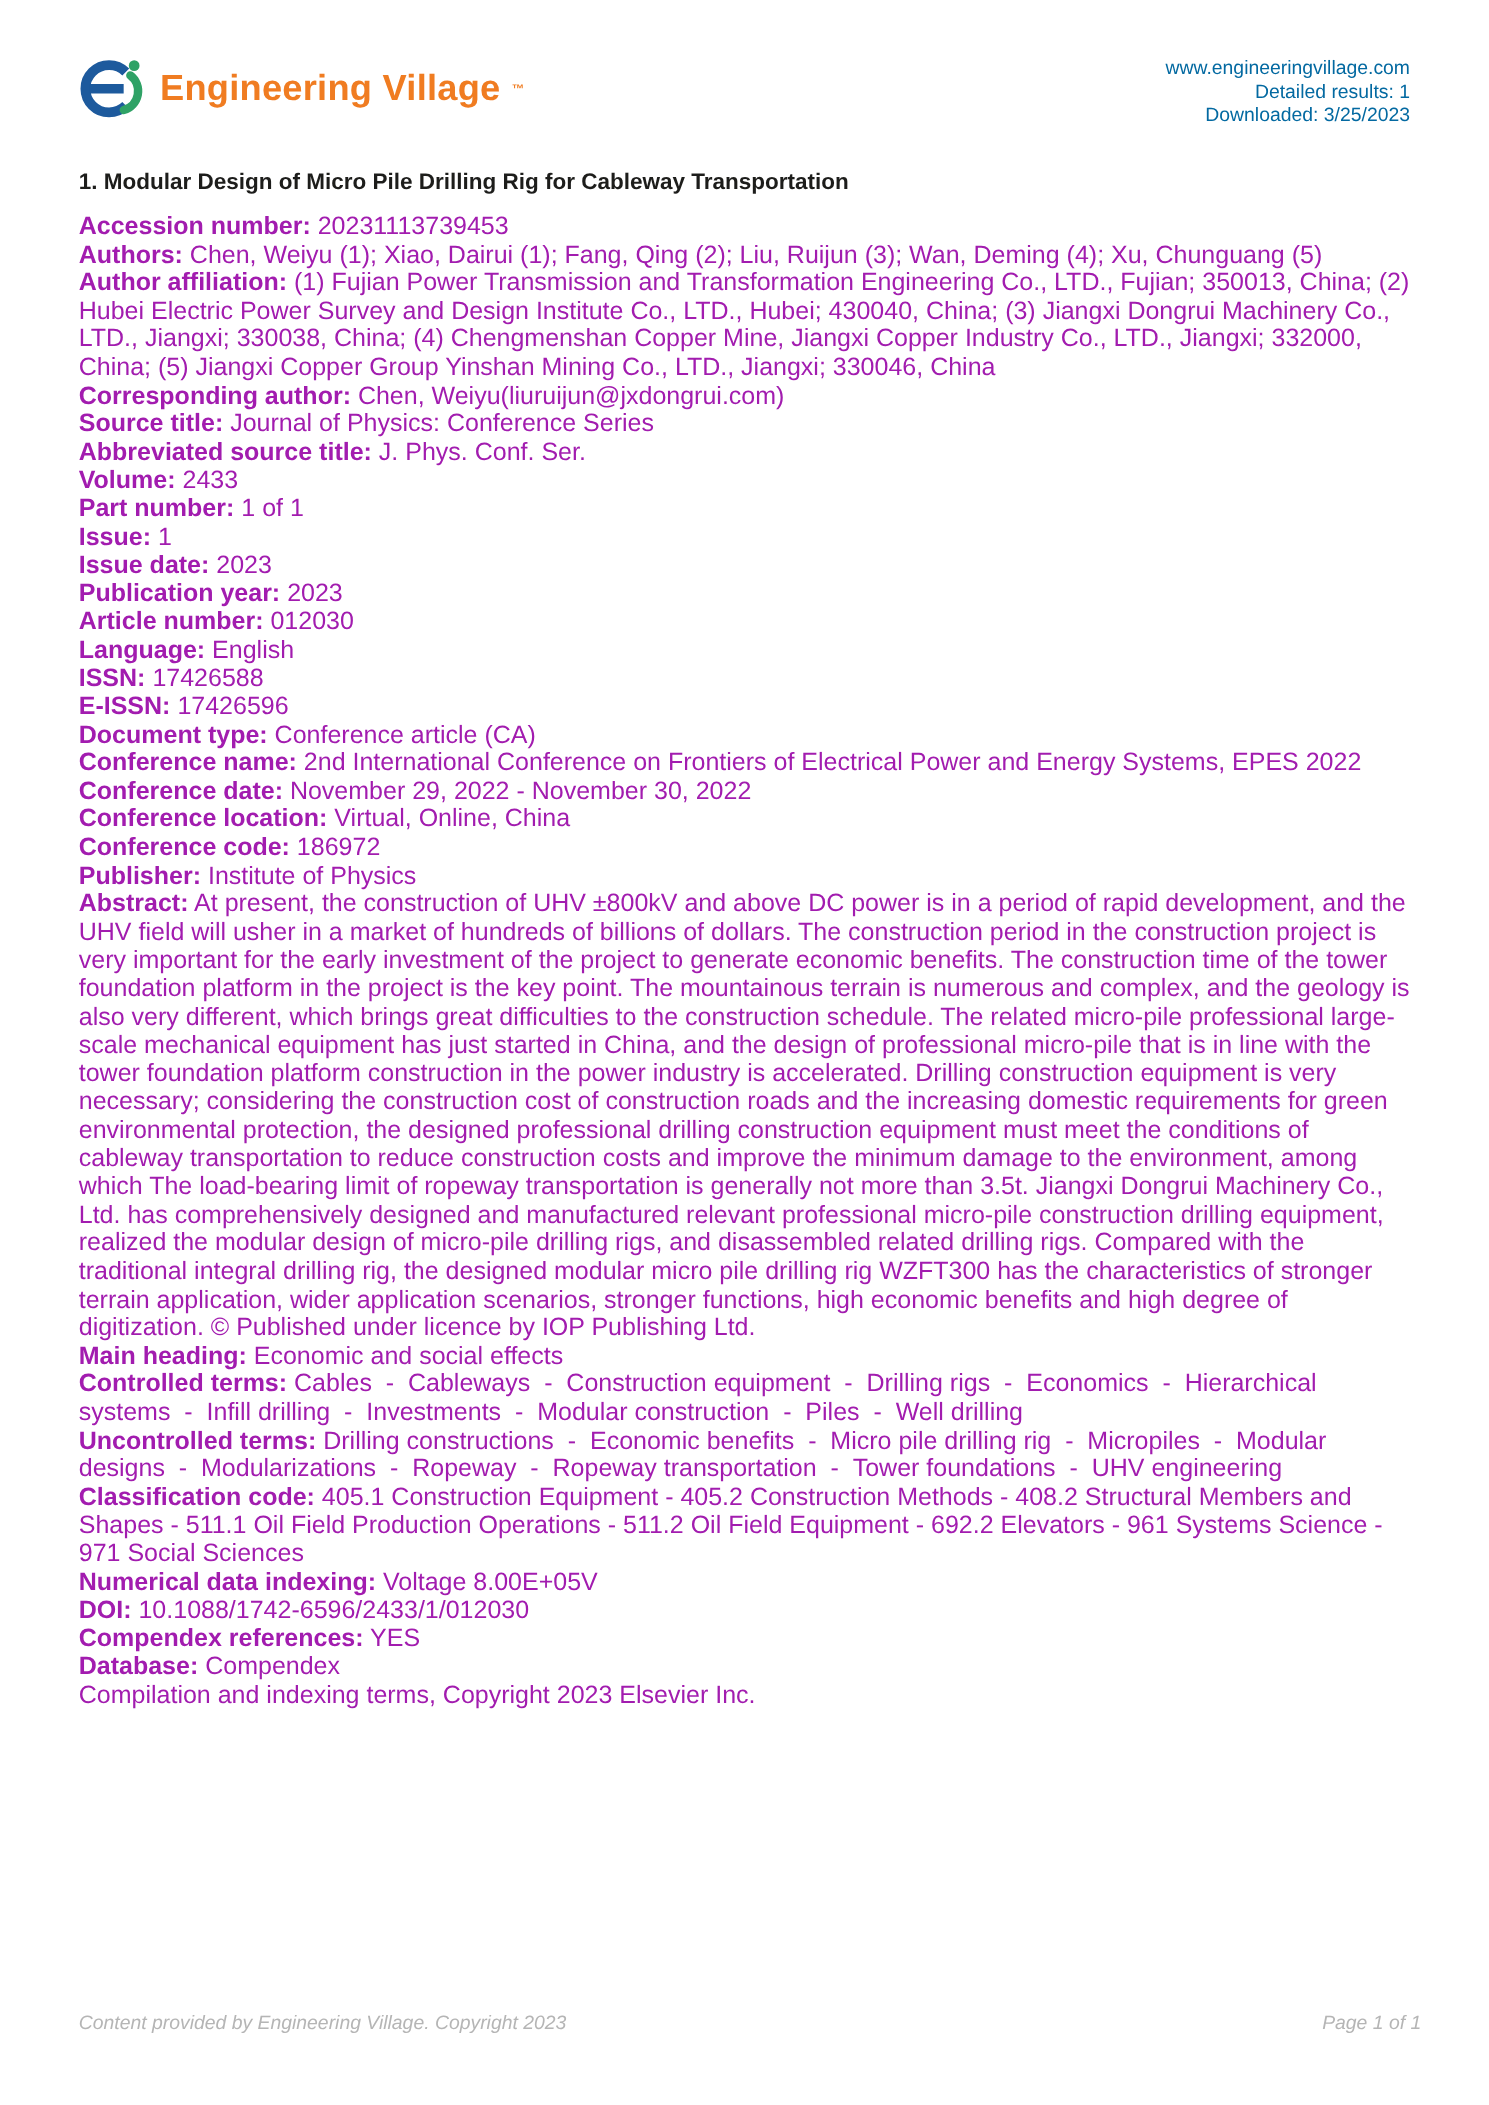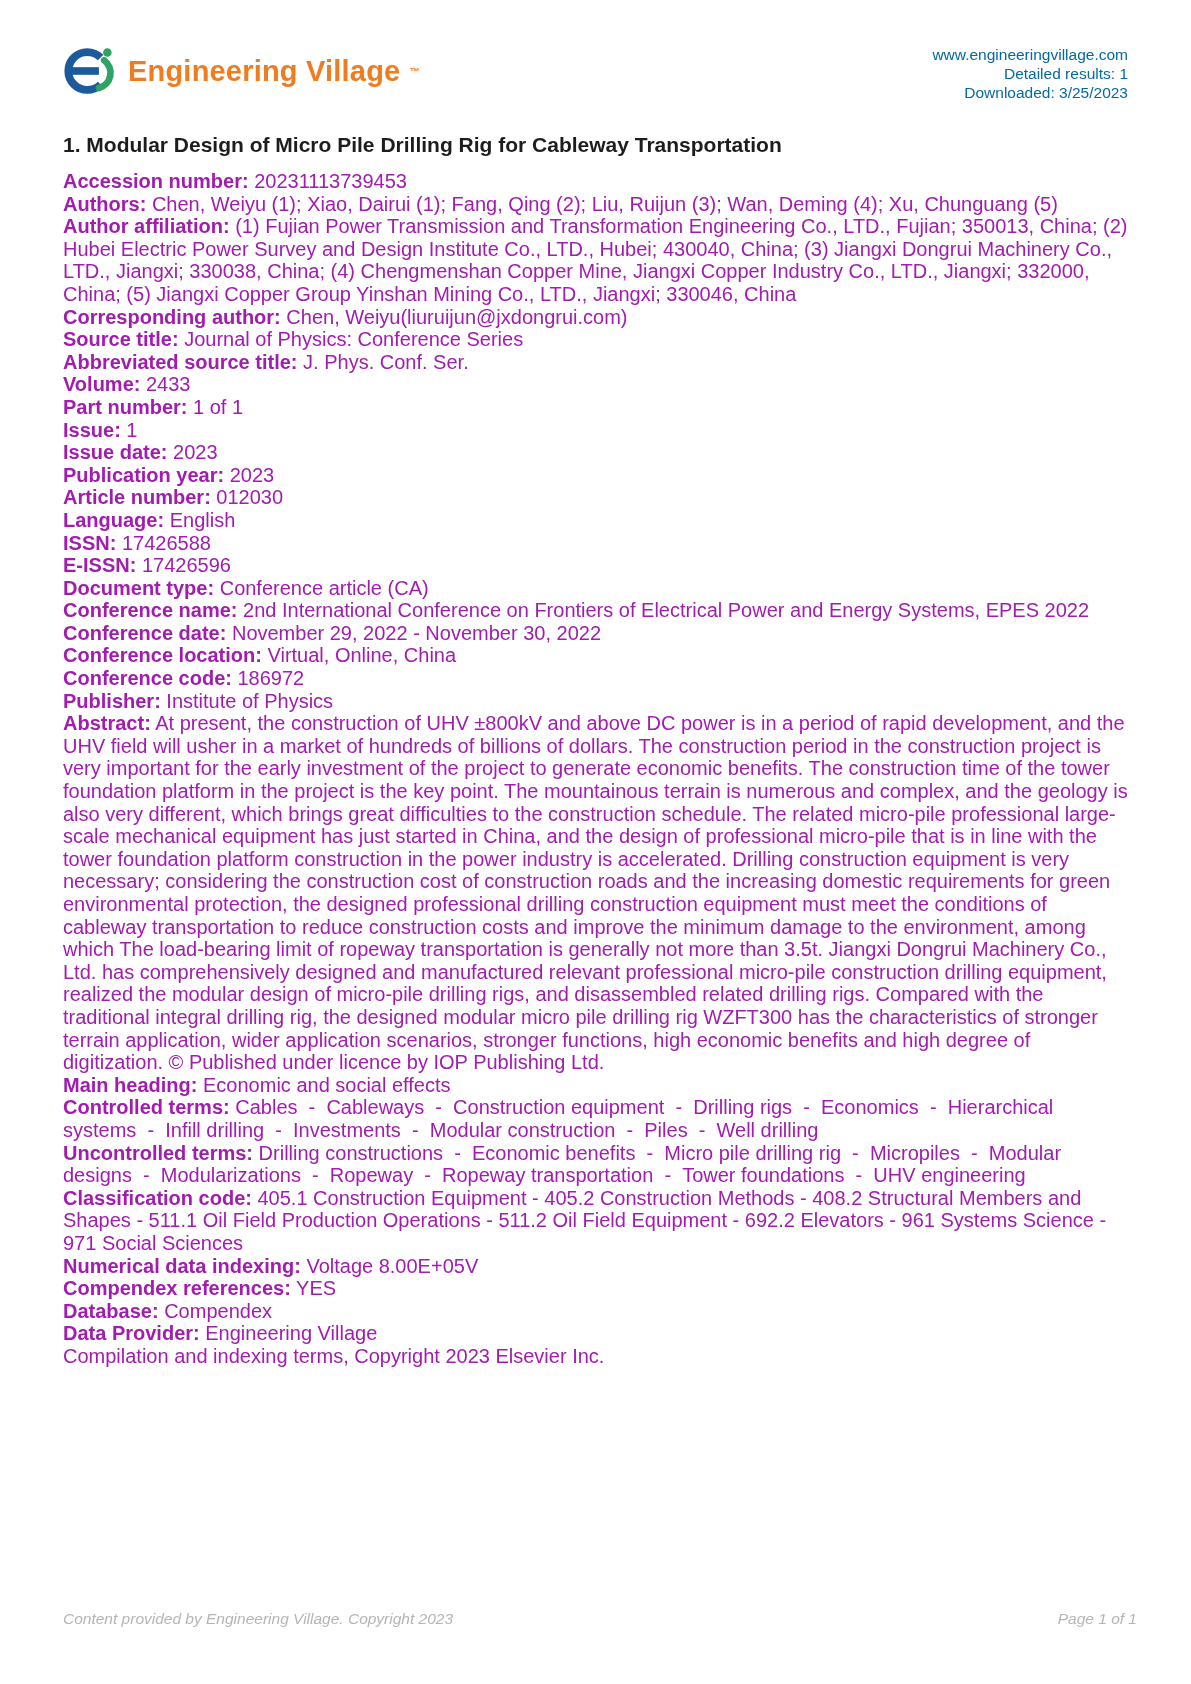--- a/index.html
+++ b/index.html
@@ -37,21 +37,21 @@
     vertical-align: super;
   }
   .header-meta {
     text-align: right;
     color: #0369a1;
     font-size: 15.5px;
     line-height: 19px;
     padding-top: 1px;
   }
   h1 {
-    font-size: 21px;
+    font-size: 18px;
     font-weight: bold;
     line-height: 26px;
     margin: 30px 0 12px 0;
     color: #1d1d1b;
   }
   .field, .plain {
     font-size: 20px;
     line-height: 22.6px;
     margin: 0;
     color: #a21caf;
@@ -117,23 +117,23 @@
         <p class="field"><b>Conference date:</b><span> November 29, 2022 - November 30, 2022</span></p>
         <p class="field"><b>Conference location:</b><span> Virtual, Online, China</span></p>
         <p class="field"><b>Conference code:</b><span> 186972</span></p>
         <p class="field"><b>Publisher:</b><span> Institute of Physics</span></p>
         <p class="field"><b>Abstract:</b><span> At present, the construction of UHV ±800kV and above DC power is in a period of rapid development, and the UHV field will usher in a market of hundreds of billions of dollars. The construction period in the construction project is very important for the early investment of the project to generate economic benefits. The construction time of the tower foundation platform in the project is the key point. The mountainous terrain is numerous and complex, and the geology is also very different, which brings great difficulties to the construction schedule. The related micro-pile professional large-scale mechanical equipment has just started in China, and the design of professional micro-pile that is in line with the tower foundation platform construction in the power industry is accelerated. Drilling construction equipment is very necessary; considering the construction cost of construction roads and the increasing domestic requirements for green environmental protection, the designed professional drilling construction equipment must meet the conditions of cableway transportation to reduce construction costs and improve the minimum damage to the environment, among which The load-bearing limit of ropeway transportation is generally not more than 3.5t. Jiangxi Dongrui Machinery Co., Ltd. has comprehensively designed and manufactured relevant professional micro-pile construction drilling equipment, realized the modular design of micro-pile drilling rigs, and disassembled related drilling rigs. Compared with the traditional integral drilling rig, the designed modular micro pile drilling rig WZFT300 has the characteristics of stronger terrain application, wider application scenarios, stronger functions, high economic benefits and high degree of digitization. © Published under licence by IOP Publishing Ltd.</span></p>
         <p class="field"><b>Main heading:</b><span> Economic and social effects</span></p>
         <p class="field"><b>Controlled terms:</b><span> Cables&nbsp; - &nbsp;Cableways&nbsp; - &nbsp;Construction equipment&nbsp; - &nbsp;Drilling rigs&nbsp; - &nbsp;Economics&nbsp; - &nbsp;Hierarchical systems&nbsp; - &nbsp;Infill drilling&nbsp; - &nbsp;Investments&nbsp; - &nbsp;Modular construction&nbsp; - &nbsp;Piles&nbsp; - &nbsp;Well drilling</span></p>
         <p class="field"><b>Uncontrolled terms:</b><span> Drilling constructions&nbsp; - &nbsp;Economic benefits&nbsp; - &nbsp;Micro pile drilling rig&nbsp; - &nbsp;Micropiles&nbsp; - &nbsp;Modular designs&nbsp; - &nbsp;Modularizations&nbsp; - &nbsp;Ropeway&nbsp; - &nbsp;Ropeway transportation&nbsp; - &nbsp;Tower foundations&nbsp; - &nbsp;UHV engineering</span></p>
         <p class="field"><b>Classification code:</b><span> 405.1 Construction Equipment - 405.2 Construction Methods - 408.2 Structural Members and Shapes - 511.1 Oil Field Production Operations - 511.2 Oil Field Equipment - 692.2 Elevators - 961 Systems Science - 971 Social Sciences</span></p>
         <p class="field"><b>Numerical data indexing:</b><span> Voltage 8.00E+05V</span></p>
+        <p class="field"><b>DOI:</b><span> 10.1088/1742-6596/2433/1/012030</span></p>
         <p class="field"><b>Compendex references:</b><span> YES</span></p>
         <p class="field"><b>Database:</b><span> Compendex</span></p>
-        <p class="field"><b>Data Provider:</b><span> Engineering Village</span></p>
       </div>
     <p class="plain">Compilation and indexing terms, Copyright 2023 Elsevier Inc.</p>
   </main>
 
   <footer>
     <div>Content provided by Engineering Village. Copyright 2023</div>
     <div>Page 1 of 1</div>
   </footer>
 
 </div>

